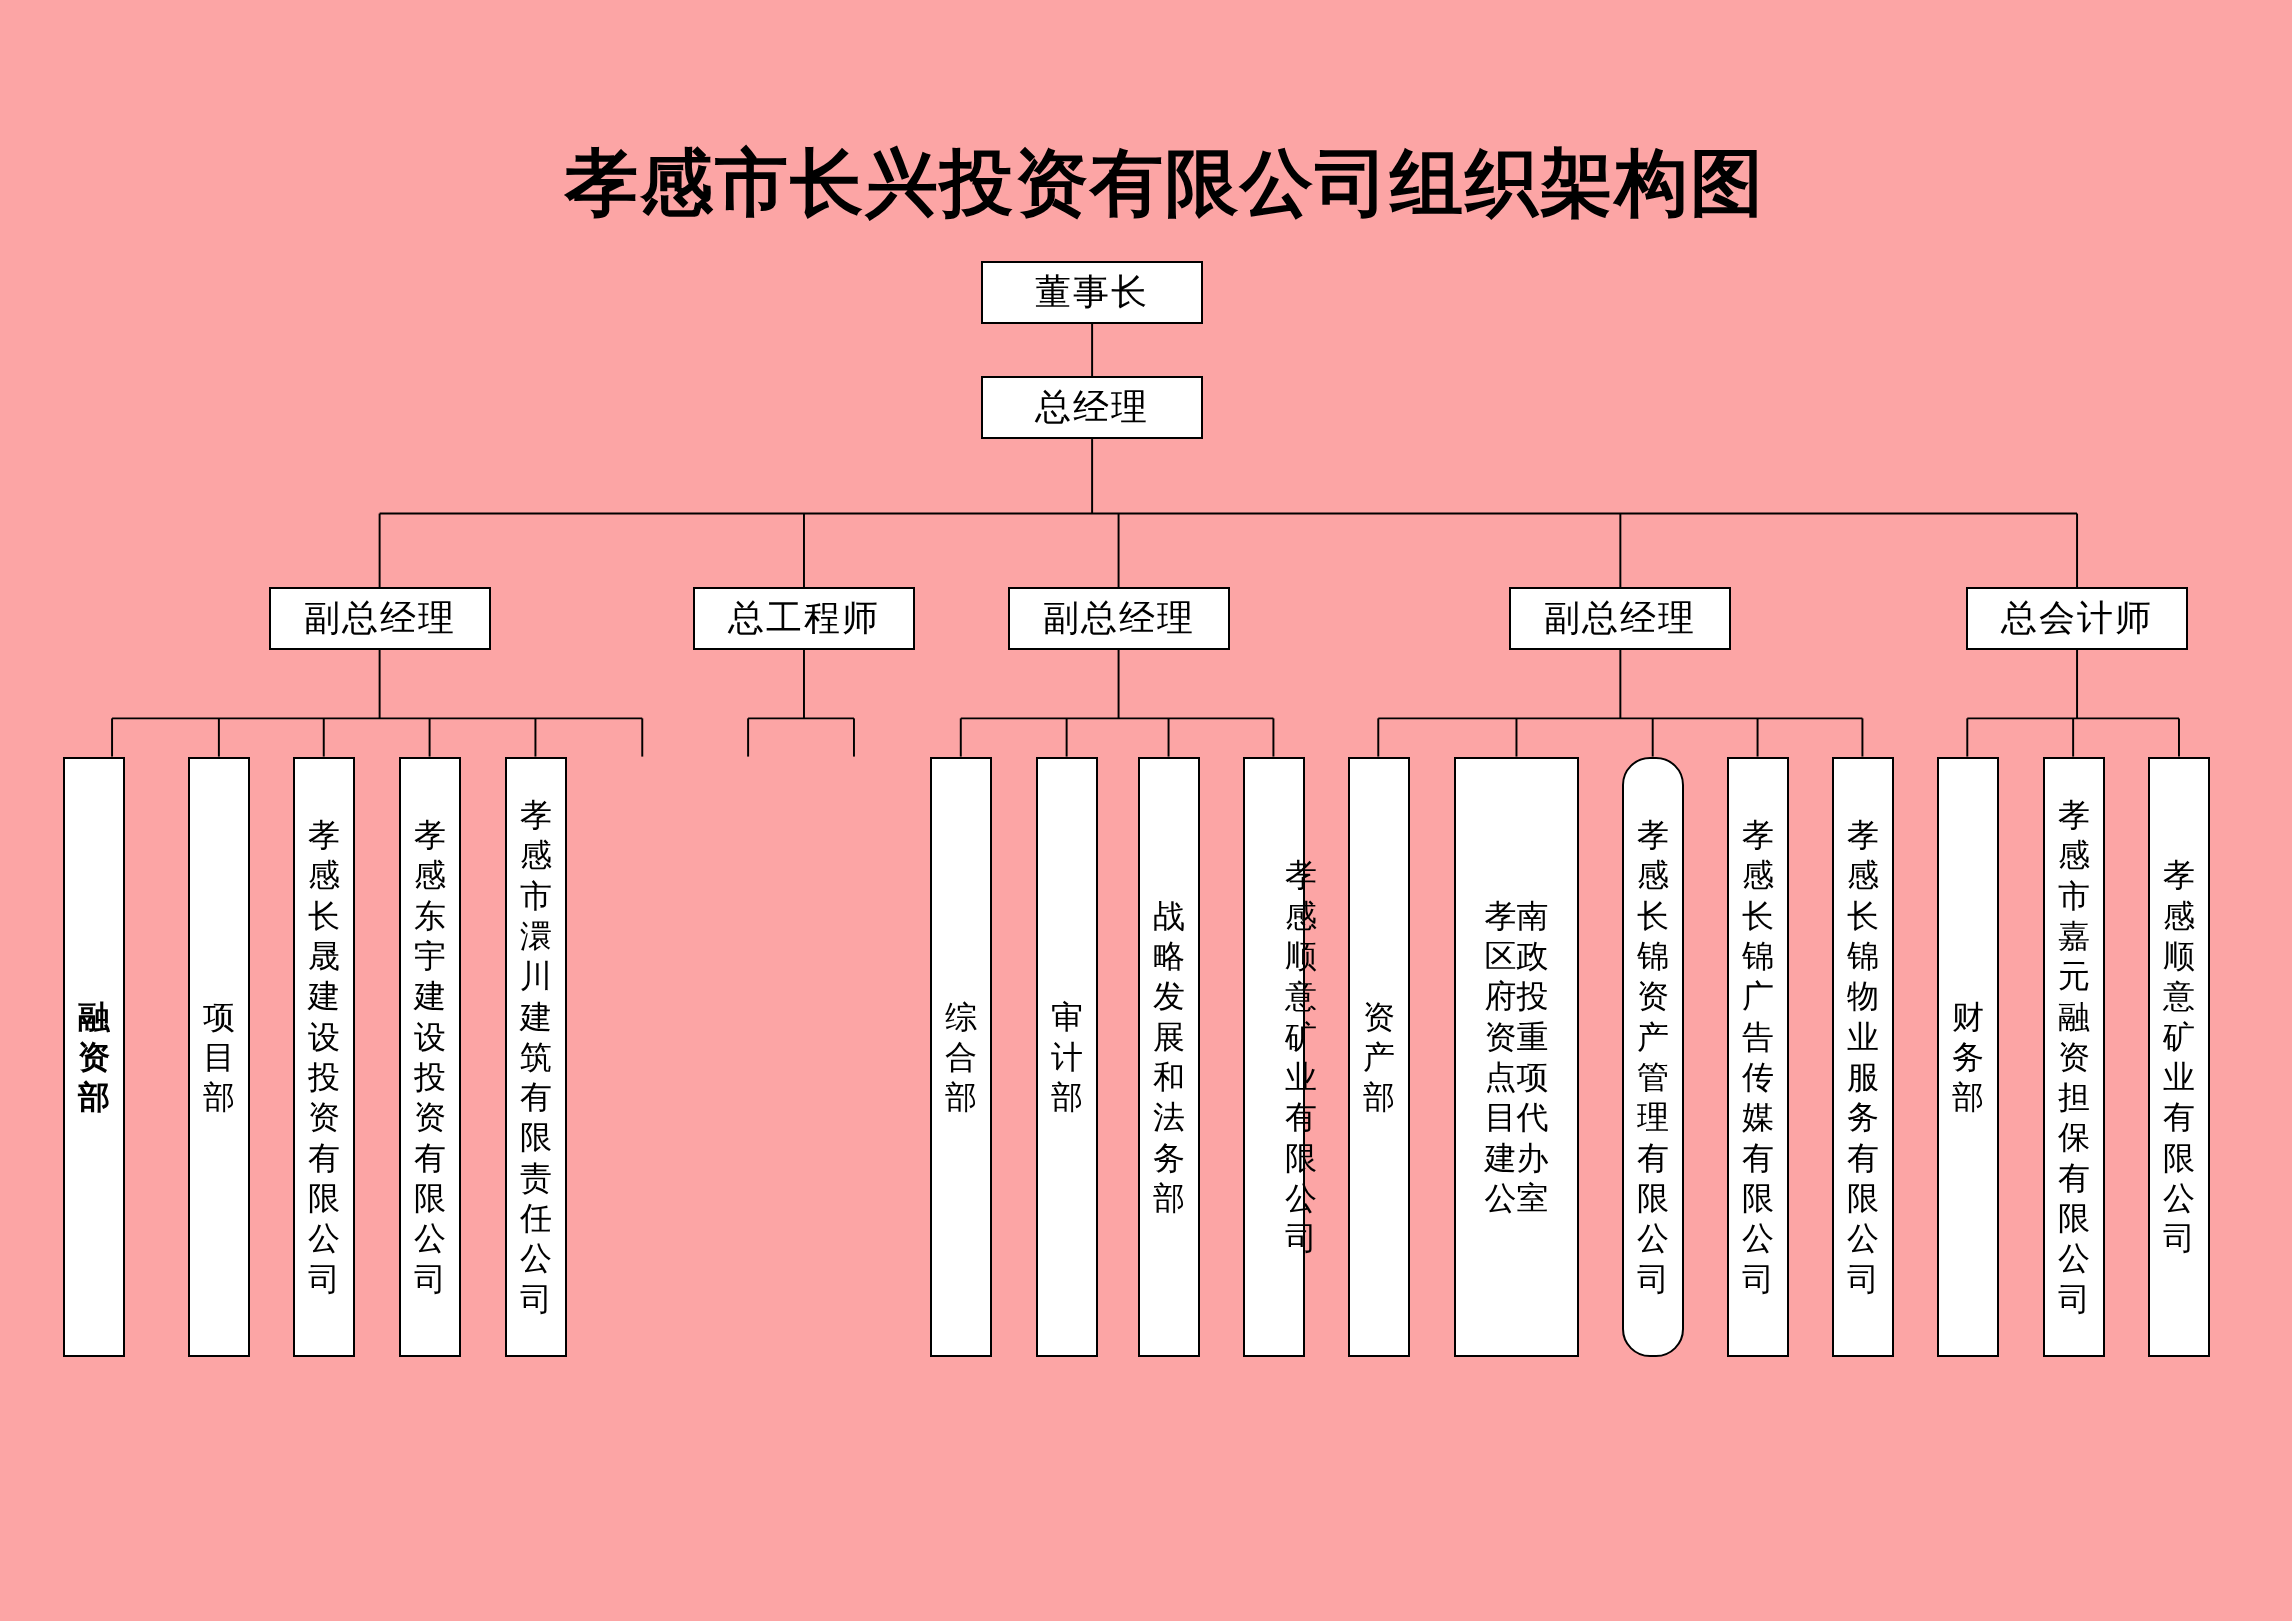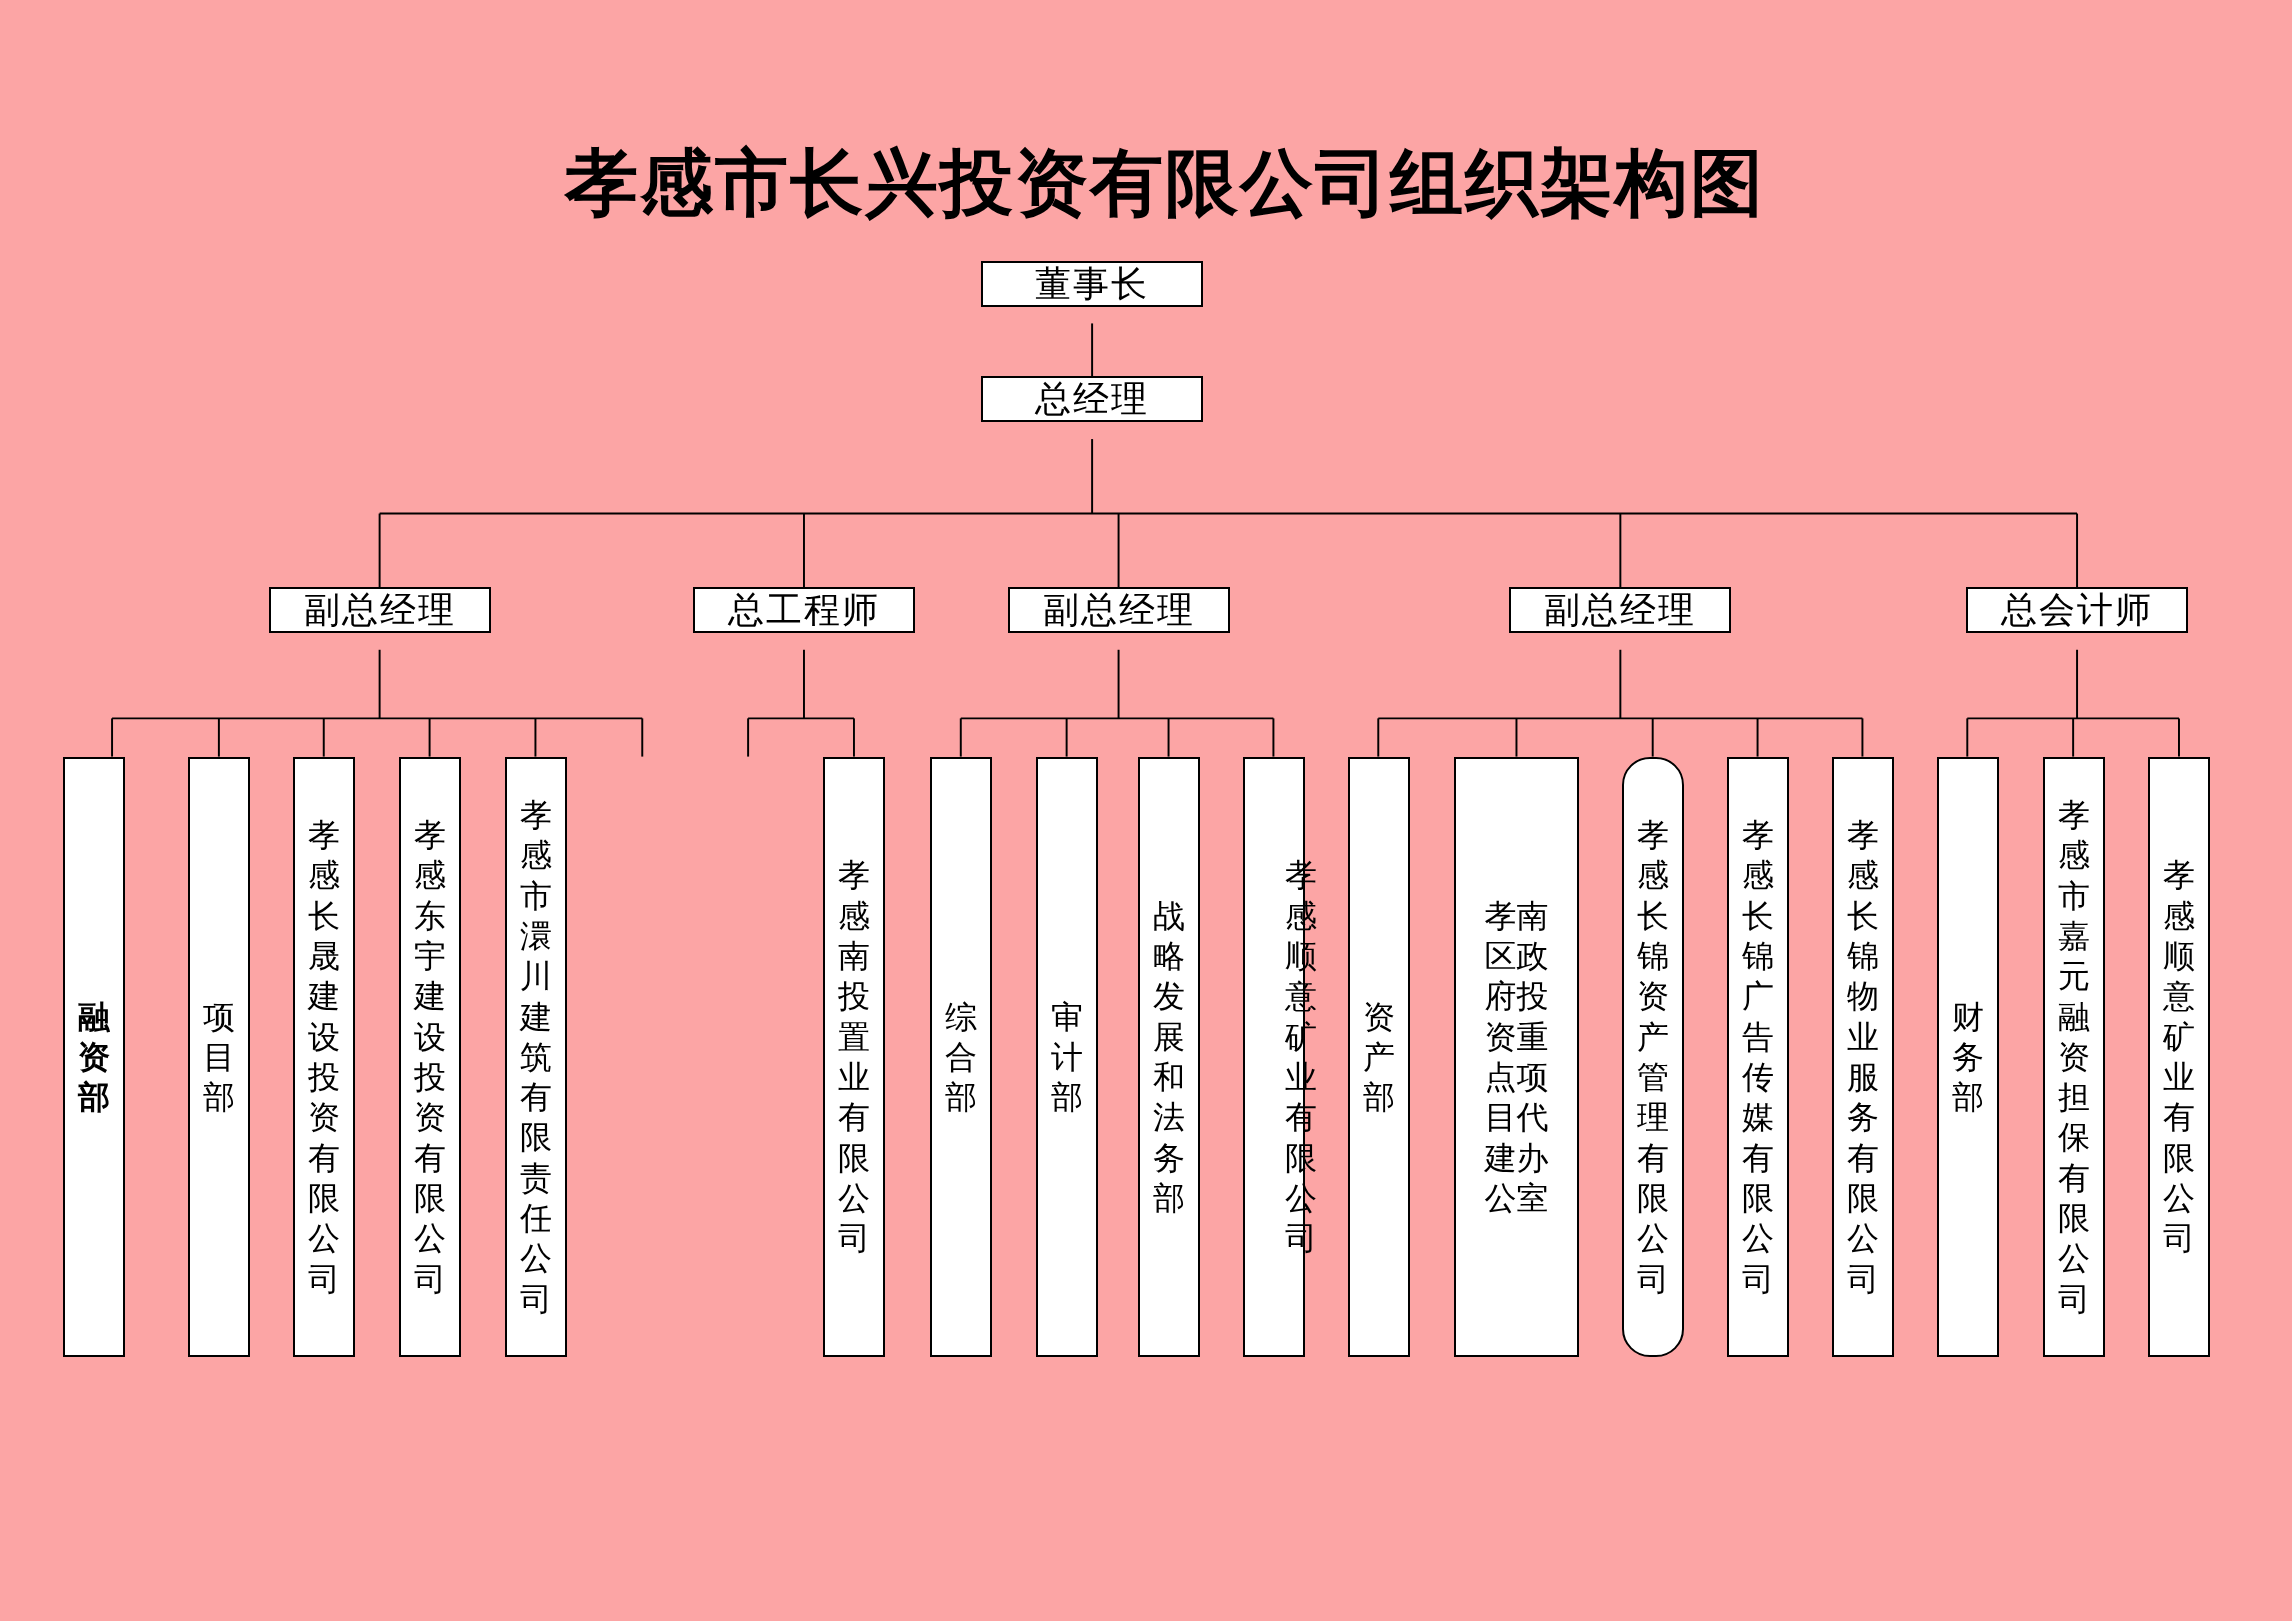--- a/index.html
+++ b/index.html
@@ -33,21 +33,21 @@
     position: absolute;
     background: #ffffff;
     border: 2px solid #000000;
     display: flex;
     align-items: center;
     justify-content: center;
     text-align: center;
   }
   .mgr {
     width: 222px;
-    height: 46px;
+    height: 63px;
     font-size: 36px;
     letter-spacing: 2px;
     white-space: nowrap;
   }
   .leaf {
     top: 757px;
     width: 62px;
     height: 600px;
     padding: 0 10.8px;
     font-size: 32px;
@@ -152,23 +152,20 @@
   <div class="box leaf" style="left:293px;">
     <span class="vtext">孝感长晟建设投资有限公司</span>
   </div>
   <div class="box leaf" style="left:399px;">
     <span class="vtext">孝感东宇建设投资有限公司</span>
   </div>
   <div class="box leaf" style="left:505px;">
     <span class="vtext">孝感市澴川建筑有限责任公司</span>
   </div>
 
-  <div class="box leaf" style="left:823px;">
-    <span class="vtext">孝感南投置业有限公司</span>
-  </div>
 
   <div class="box leaf" style="left:930px;">
     <span class="vtext">综合部</span>
   </div>
   <div class="box leaf" style="left:1036px;">
     <span class="vtext">审计部</span>
   </div>
   <div class="box leaf" style="left:1138px;">
     <span class="vtext">战略发展和法务部</span>
   </div>

